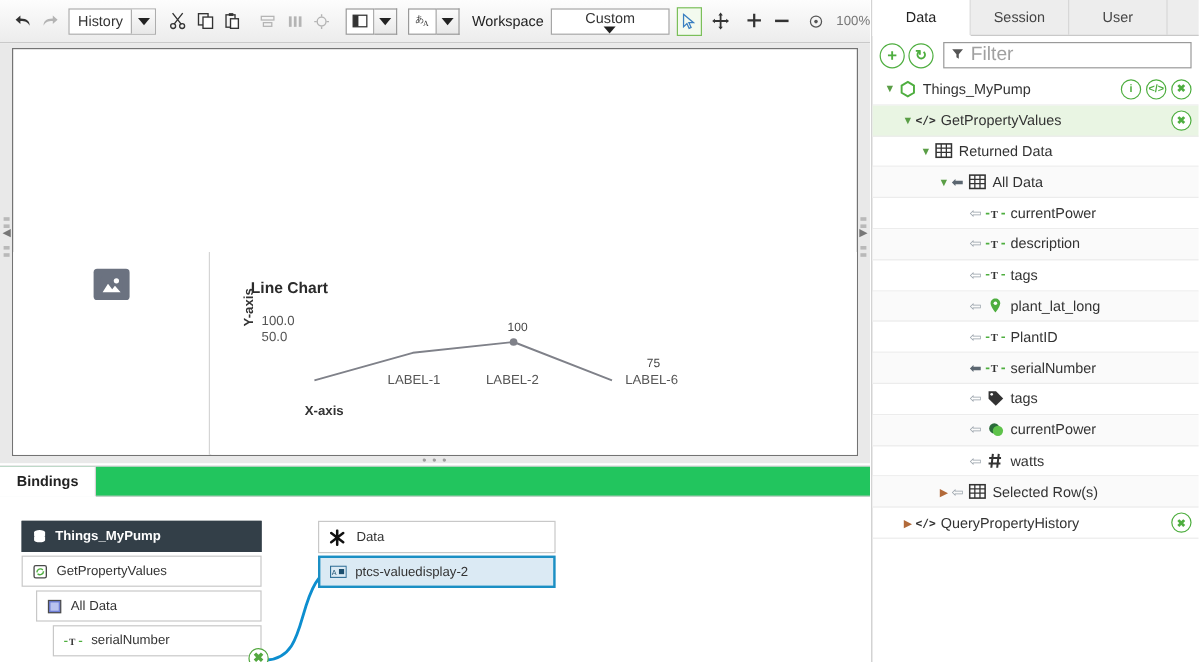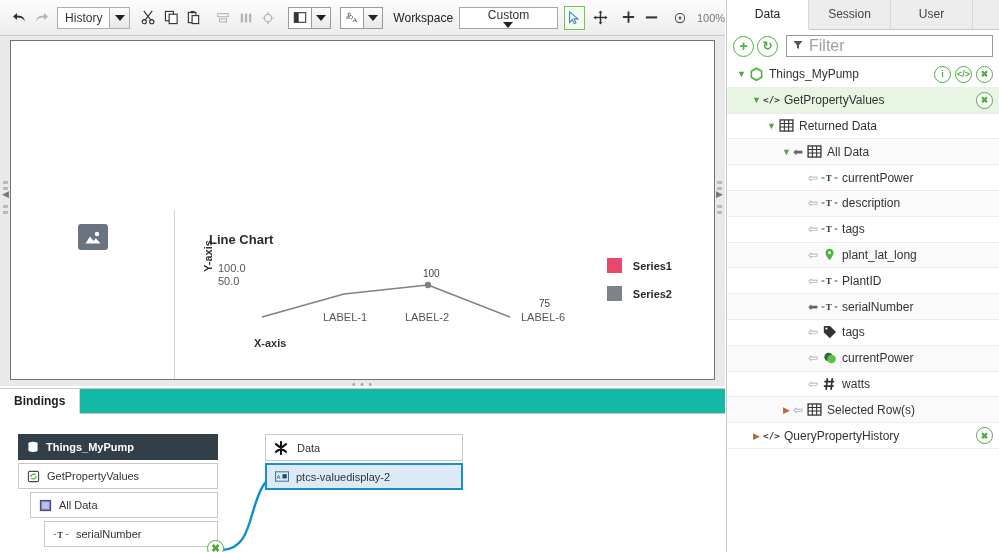--- a/index.html
+++ b/index.html
@@ -122,21 +122,21 @@
   #splitDots {
     position:absolute; left:0; right:0; bottom:-2px; text-align:center;
     color:#9e9e9e; font-size:10px; letter-spacing:1px; line-height:6px;
   }
 
   
   #bindings {
     position:absolute; left:0; top:388px; width:725px; bottom:0;
     background:#ffffff; border-top:1px solid #c9c9c9;
   }
-  #bindTabs { display:flex; height:25px; border-bottom:1px solid #c9c9c9; background:#14b8a6; }
+  #bindTabs { display:flex; height:25px; border-bottom:1px solid #c9c9c9; background:#22c55e; }
   .btab {
     padding:0 14px; line-height:24px; font-size:12px; color:#444;
     border-right:1px solid #d5d5d5; cursor:pointer;
   }
   .btab.active { background:#fff; font-weight:bold; color:#222; border-bottom:1px solid #fff; margin-bottom:-1px; }
   #bindBody { position:relative; height:calc(100% - 25px); background:#fff; }
   .bnode {
     position:absolute; height:26px; border:1px solid #c8c8c8; background:#fff;
     display:flex; align-items:center; padding-left:8px; font-size:11px; color:#333;
   }
@@ -338,30 +338,20 @@
 
       <div class="dlabel" style="left:247px; top:58px;">100</div>
       <div class="dlabel" style="left:363px; top:88px;">75</div>
 
       <div class="xlabel" style="left:113px;margin-left:34px;">LABEL-1</div>
       <div class="xlabel" style="left:229px;">LABEL-2</div>
       <div class="xlabel" style="left:345px;">LABEL-6</div>
 
       <div id="xAxisTitle">X-axis</div>
 
-      <div id="legend">
-        <div class="legrow">
-          <span class="legsw" style="background:#e8486b"></span>
-          <span class="legtxt">Series1</span>
-        </div>
-        <div class="legrow">
-          <span class="legsw" style="background:#7f8189"></span>
-          <span class="legtxt">Series2</span>
-        </div>
-      </div>
     </div>
 
     <div class="vhandle" style="left:-8px; top:140px;"></div>
     <div class="vhandle" style="left:-8px; top:146px;"></div>
     <div class="vhandle" style="left:-8px; top:164px;"></div>
     <div class="vhandle" style="left:-8px; top:170px;"></div>
     <div class="resizeArrow" style="left:-9px; top:148px;">◀</div>
     <div class="vhandle" style="right:-8px; top:140px;"></div>
     <div class="vhandle" style="right:-8px; top:146px;"></div>
     <div class="vhandle" style="right:-8px; top:164px;"></div>

